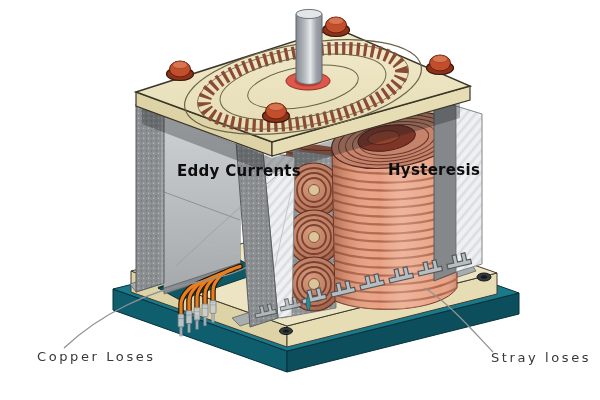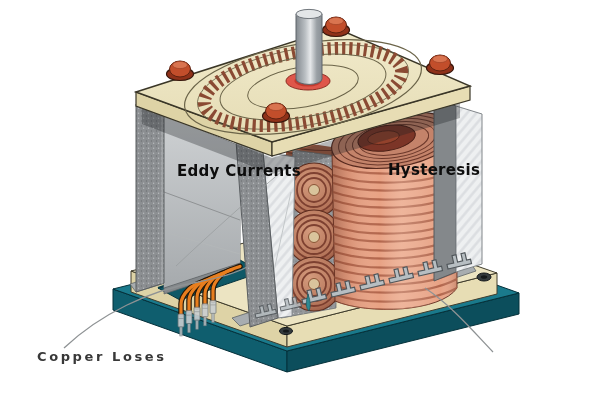--- a/index.html
+++ b/index.html
@@ -1,21 +1,21 @@
 <!DOCTYPE html>
 <html style="--bg: #ffffff; --cream: #ece4c2; --cream_side: #ded3a6; --cream_side2: #e7ddb4; --teal_top: #1a7a8c; --teal_side: #0f5e6e; --teal_side2: #0c4e5c; --channel: #0e5866; --winding: #e8a284; --winding_rib: #b2664c; --winding_dark: #7c3527; --coil_ring: #76392a; --core_gray: #94979a; --core_face: #c3c6c8; --core_white: #eef0f1; --bolt_red: #c24e2b; --red_ring: #df564a; --shaft_gray: #b9bec2; --wire: #e87e1e; --terminal: #c9ced1; --clamp: #b7bec2; --leader: #8e9294; --label: #0d0d0d; --loss_label: #383838;"><head>
 <meta charset="utf-8">
 <style>
   html,body{margin:0;padding:0;background:#fff;}
   .stage{position:relative;width:593px;height:400px;background:var(--bg,#fff);overflow:hidden;
          font-family:"DejaVu Sans","Liberation Sans",sans-serif;}
   .stage svg{position:absolute;left:0;top:0;}
   .part-label{position:absolute;font-size:15px;font-weight:700;letter-spacing:.3px;
               color:var(--label,#0d0d0d);white-space:nowrap;}
-  .loss-label{position:absolute;font-size:13px;font-weight:700;letter-spacing:2.6px;
+  .loss-label{position:absolute;font-size:13px;font-weight:400;letter-spacing:2.6px;
               color:var(--loss_label,#383838);white-space:nowrap;}
   
   .c-cream{fill:var(--cream,#ece4c2);}
   .c-creamL{fill:var(--cream_side,#ded3a6);}
   .c-creamR{fill:var(--cream_side2,#e7ddb4);}
   .c-tealtop{fill:var(--teal_top,#1a7a8c);}
   .c-tealL{fill:var(--teal_side,#0f5e6e);}
   .c-tealR{fill:var(--teal_side2,#0c4e5c);}
   .c-channel{fill:var(--channel,#0e5866);}
   .c-winding{fill:var(--winding,#e8a284);}
@@ -278,13 +278,14 @@
   <g fill="none">
     <path class="s-leader" d="M64,348 C100,314 150,290 198,282 C218,278 236,273 247,267" stroke-width="1.3"></path>
     <path d="M176,266 C212,232 250,198 281,172" stroke="#989c9e" stroke-width="1" opacity="0.75"></path>
     <path class="s-leader" d="M493,352 C472,330 452,306 425,288" stroke-width="1.3"></path>
   </g>
 </svg>
 
 <div class="part-label" style="left:177px;top:162px">Eddy Currents</div>
 <div class="part-label" style="left:388px;top:161px">Hysteresis</div>
 <div class="loss-label" style="left:37px;top:349px">Copper Loses</div>
+<div class="loss-label" style="left:491px;top:350px">Stray loses</div>
 </div>
 
 </body></html>

